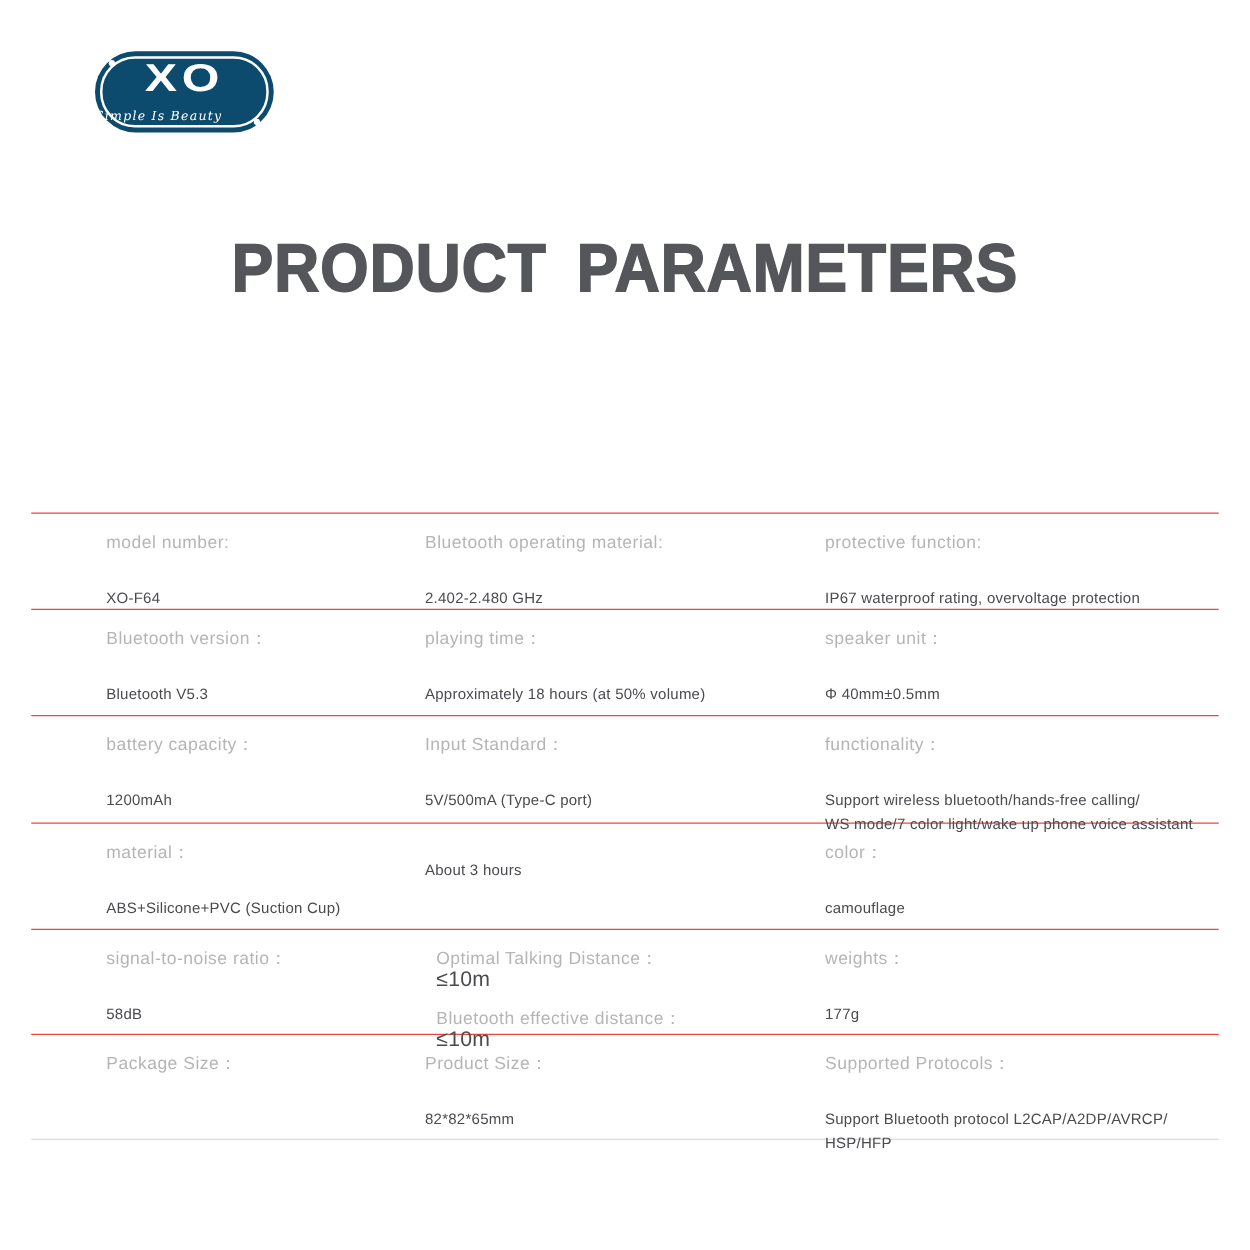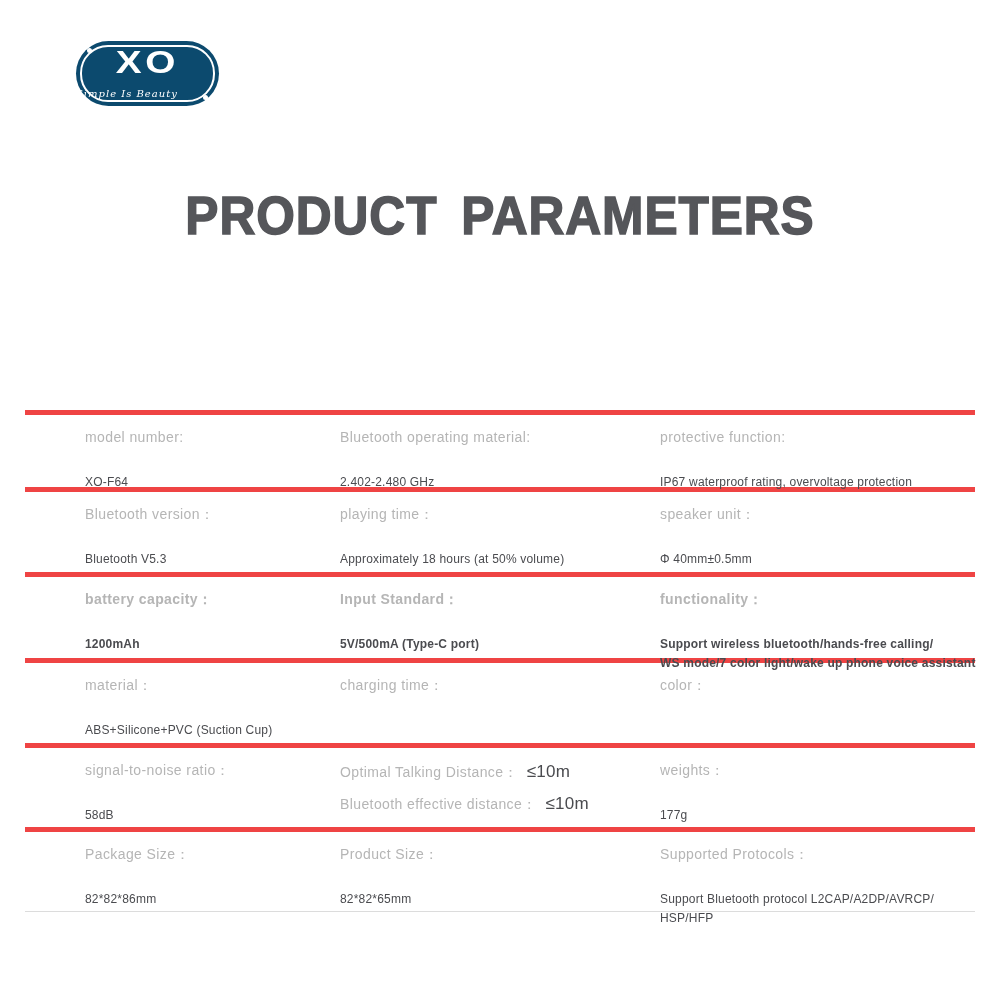--- a/index.html
+++ b/index.html
@@ -22,31 +22,31 @@
 
   
   .title { position:absolute; left:0; top:186px; width:1000px; text-align:center;
            color:#55565a; font-size:54px; font-weight:bold; letter-spacing:1px;
            word-spacing:10px; transform:scaleX(0.92); -webkit-text-stroke:1.5px #55565a;
            line-height:1.1; }
 
   
   .params { position:absolute; left:25px; top:410px; width:950px; }
   .row { display:grid; grid-template-columns:315px 320px 315px;
-         border-top:5px solid #ef4444; }
+         border-top:1px solid #ef4444; }
   .row:last-child { border-bottom:1px solid #dcdcdc; }
-  .r1 { height:77px; } .r2 { height:85px; } .r3 { height:86px;font-weight:bold; }
+  .r1 { height:77px; } .r2 { height:85px; } .r3 { height:86px; }
   .r4 { height:85px; } .r5 { height:84px; } .r6 { height:85px; }
   .row > .cell:first-child { padding-left:60px; }
 
   .label { margin-top:14px; font-size:14px; color:#b5b5b5; letter-spacing:0.4px;
            white-space:pre; line-height:1.15; }
   .value { margin-top:28px; font-size:12px; color:#4a4b4f; letter-spacing:0.2px;
            white-space:pre; line-height:1.55; }
-  .pair-line { display:flex; align-items:baseline; }
+  .pair-line { display:flex; align-items:baseline;flex-direction:column; }
   .pair-line.second { margin-top:12px; }
   .pair-value { color:#4a4b4f; font-size:17px; margin-left:9px; letter-spacing:0.2px; }
 </style>
 </head>
 <body>
 
 <div class="page">
 
   <div class="logo">
     <div class="logo-ring"></div>
@@ -105,24 +105,25 @@
 WS mode/7 color light/wake up phone voice assistant</div>
       </div>
     </div>
 
     <div class="row r4">
       <div class="cell">
         <div class="label">material：</div>
         <div class="value">ABS+Silicone+PVC (Suction Cup)</div>
       </div>
       <div class="cell">
-        <div class="label">charging time：</div>
+        <div class="value">About 3 hours</div>
       </div>
       <div class="cell">
         <div class="label">color：</div>
+        <div class="value">camouflage</div>
       </div>
     </div>
 
     <div class="row r5">
       <div class="cell">
         <div class="label">signal-to-noise ratio：</div>
         <div class="value">58dB</div>
       </div>
       <div class="cell">
         <div class="label pair-line">
@@ -136,21 +137,20 @@
       </div>
       <div class="cell">
         <div class="label">weights：</div>
         <div class="value">177g</div>
       </div>
     </div>
 
     <div class="row r6">
       <div class="cell">
         <div class="label">Package Size：</div>
-        <div class="value">82*82*86mm</div>
       </div>
       <div class="cell">
         <div class="label">Product Size：</div>
         <div class="value">82*82*65mm</div>
       </div>
       <div class="cell">
         <div class="label">Supported Protocols：</div>
         <div class="value">Support Bluetooth protocol L2CAP/A2DP/AVRCP/
 HSP/HFP</div>
       </div>

